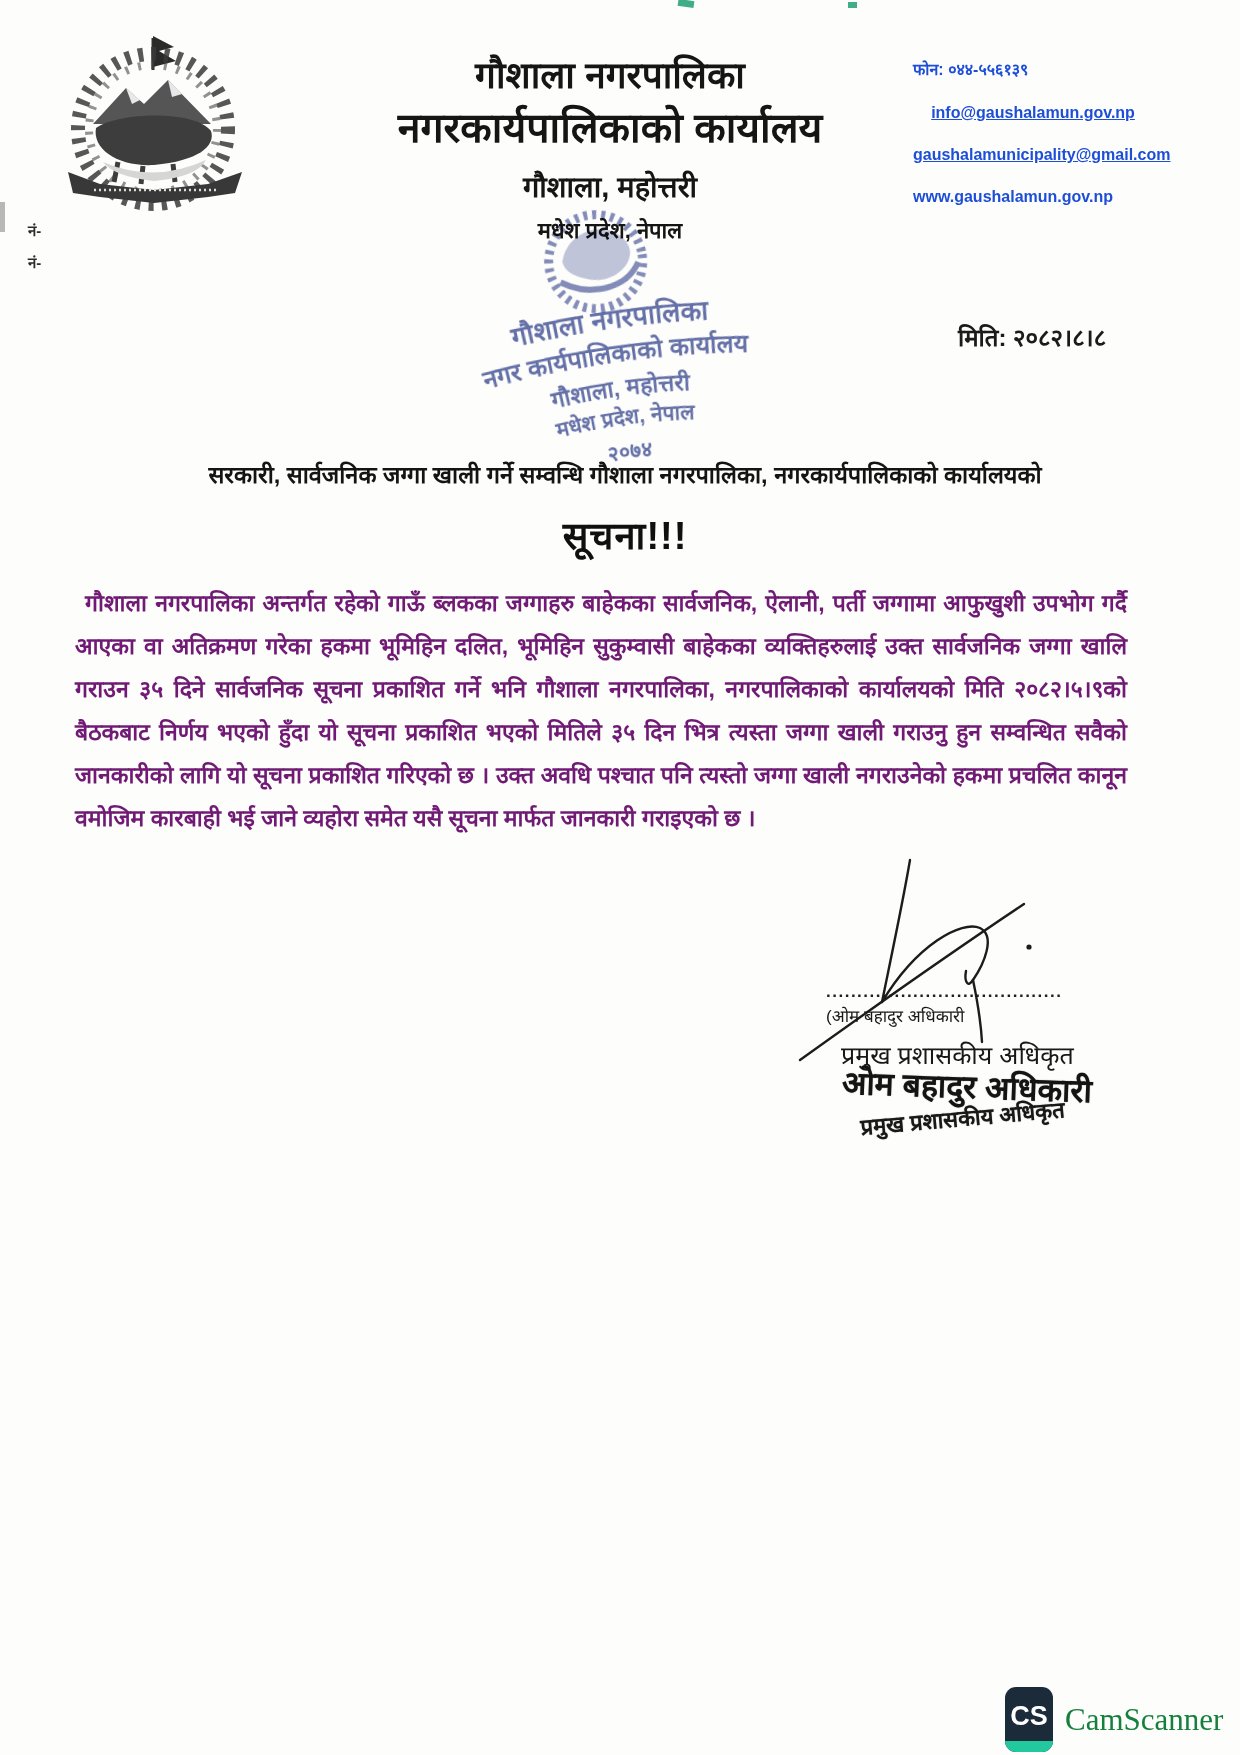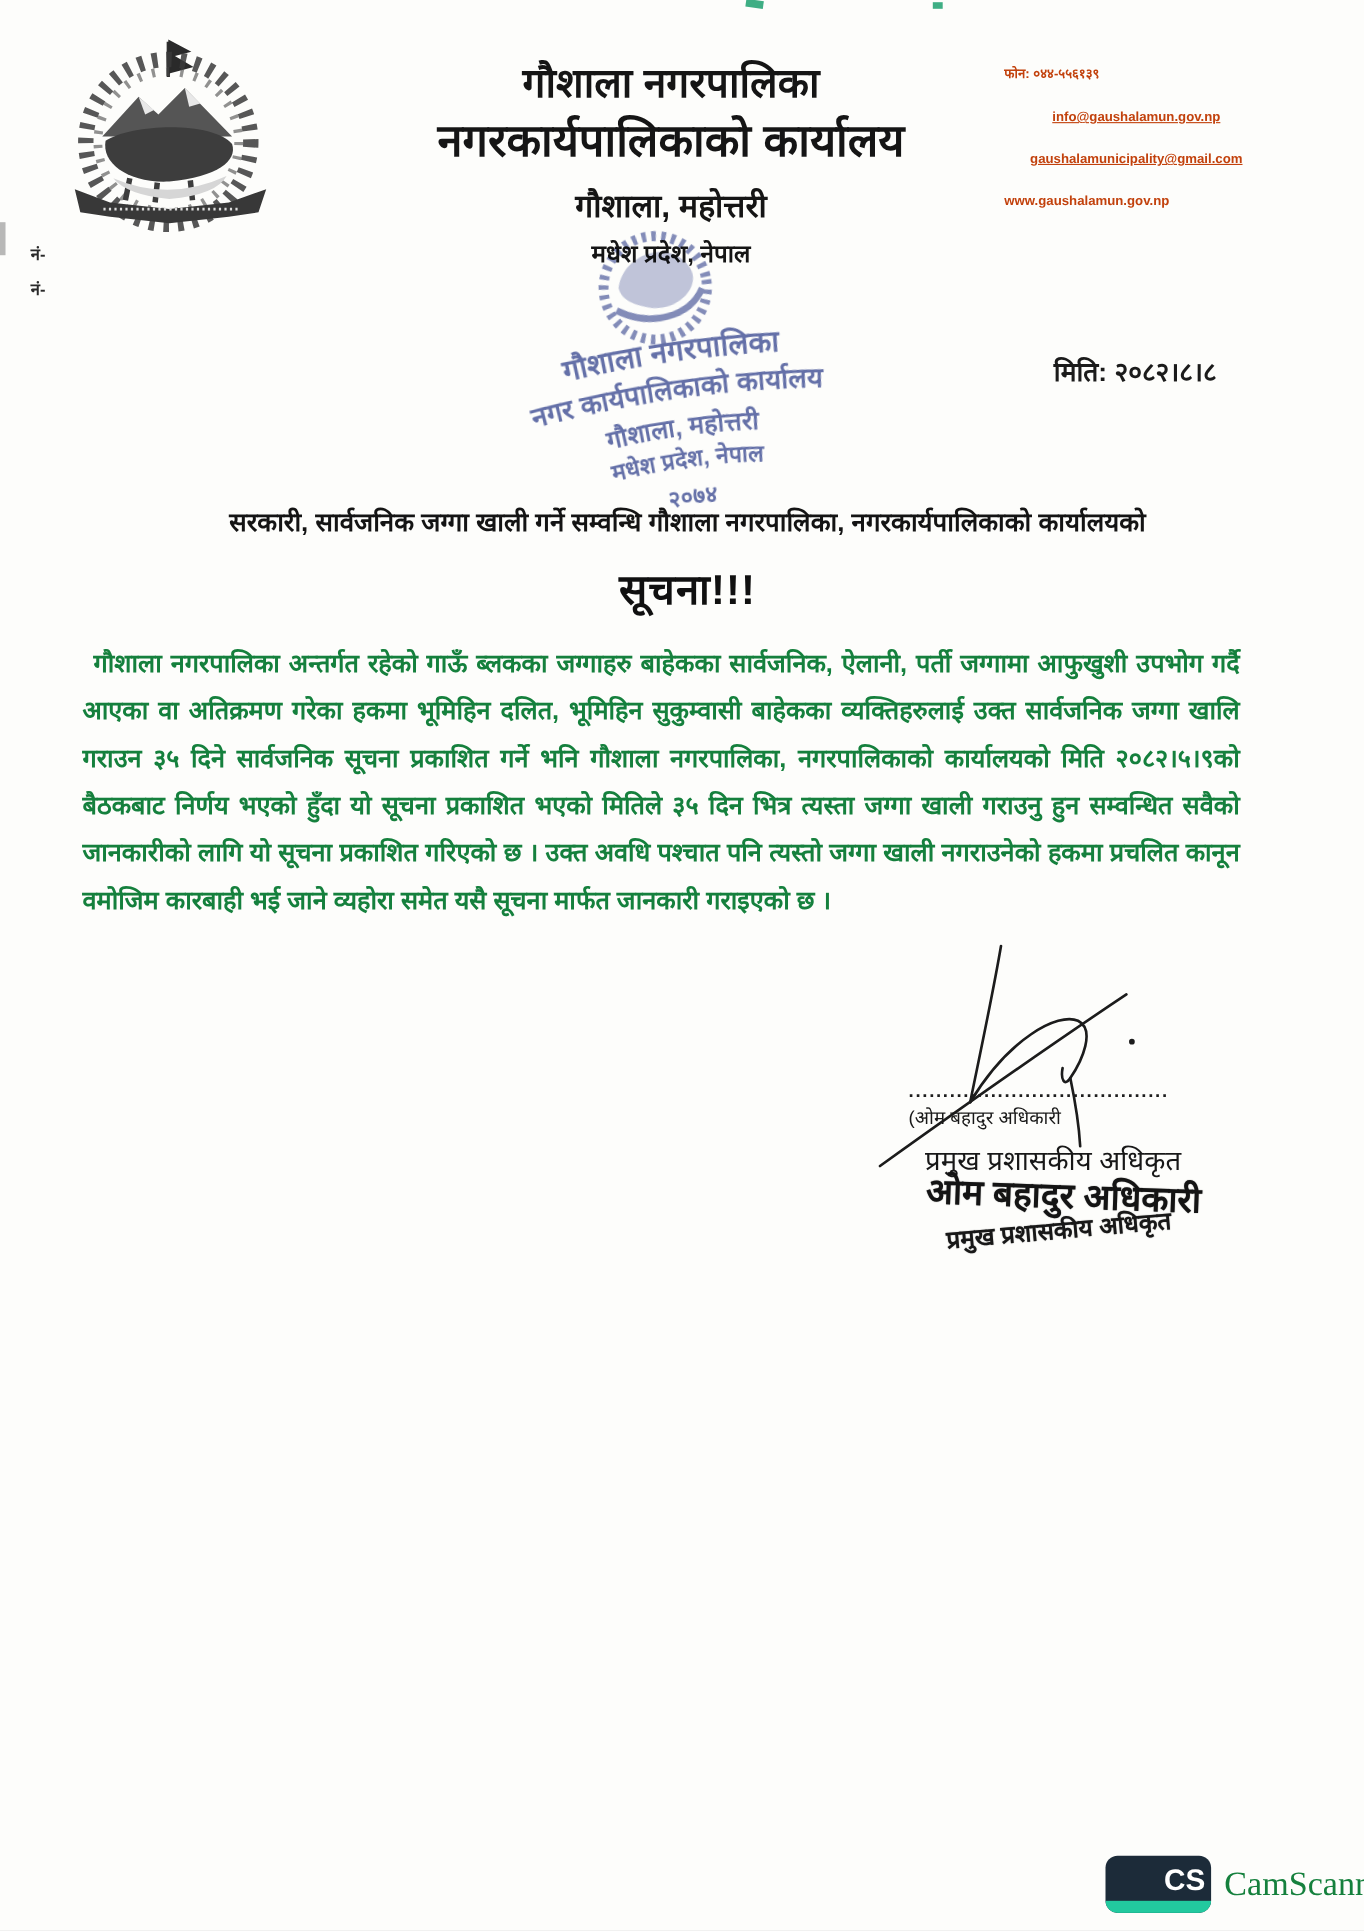--- a/index.html
+++ b/index.html
@@ -10,59 +10,59 @@
   }
   .abs { position:absolute; }
 
   
   .lh-line { left:320px; width:580px; text-align:center; font-weight:bold; color:#151515; }
   .lh-1 { top:48px;  font-size:37px; }
   .lh-2 { top:98px;  font-size:41px; }
   .lh-3 { top:166px; font-size:29px; }
   .lh-4 { top:214px; font-size:22px; }
 
-  .contact { left:913px; top:58px; width:240px; font-size:12px; font-weight:bold; color:#c2410c; }
+  .contact { left:913px; top:58px; width:240px; font-size:16px; font-weight:bold; color:#1d4ed8; }
   .contact .c-row { margin:0 0 24px 0; white-space:nowrap; }
   .contact .underlined { text-decoration:underline;text-align:center; }
 
   .margin-note { left:28px; font-size:15px; font-weight:bold; color:#2a2a2a; }
   .mn-1 { top:220px; } .mn-2 { top:252px; }
 
   .date-line { left:958px; top:320px; font-size:24px; font-weight:bold; white-space:nowrap; }
 
   
   .round-stamp { left:420px; top:205px; width:384px; height:268px;
     transform:rotate(-9deg); mix-blend-mode:multiply; opacity:.92; filter:blur(.3px); }
 
   
   .subject { left:80px; top:458px; width:1090px; text-align:center;
     font-size:23.5px; font-weight:bold; color:#141414; }
   .notice-title { left:80px; top:508px; width:1090px; text-align:center;
     font-size:38px; font-weight:bold; letter-spacing:1px; color:#101010; }
   .body-par { left:75px; top:582px; width:1052px;
     font-size:23px; line-height:43px; font-weight:600; text-align:justify;
-    color:#15803d; text-indent:10px; }
+    color:#701a75; text-indent:10px; }
 
   
   .sig-svg { left:782px; top:852px; width:260px; height:215px; }
   .dotted-line { left:826px; top:982px; font-size:17px; font-weight:bold;
     letter-spacing:1.5px; color:#1d1d1d; white-space:nowrap; }
   .sig-name { left:826px; top:1004px; font-size:17px; color:#181818; white-space:nowrap; }
   .sig-title { left:841px; top:1037px; font-size:25px; color:#181818; white-space:nowrap; }
   .stamp-name { left:842px; top:1064px; font-size:32px; font-weight:bold;
     transform:rotate(2deg); color:#141414; text-shadow:0 0 1px rgba(20,20,20,.55);
     white-space:nowrap; }
   .stamp-title { left:860px; top:1102px; font-size:22px; font-weight:bold;
     transform:rotate(-5deg); color:#181818; text-shadow:0 0 1px rgba(20,20,20,.5);
     white-space:nowrap; }
 
   
   .cam { left:1005px; top:1687px; display:flex; align-items:center; }
-  .cs-icon { width:48px; height:52px; border-radius:11px; position:relative;
-    display:flex; align-items:center; justify-content:center; overflow:hidden;padding-left:48px; }
+  .cs-icon { width:48px; height:65px; border-radius:11px; position:relative;
+    display:flex; align-items:center; justify-content:center; overflow:hidden; }
   .cs-icon .strip { position:absolute; left:0; right:0; bottom:0; height:11px; }
   .cs-icon .letters { font-size:27px; font-weight:bold; color:#ffffff;
     margin-top:-7px; letter-spacing:0px; }
   .cam-label { margin-left:12px; font-family:"Liberation Serif", serif;
     font-size:31px; color:#15803d; }
 
   
   .artifact { background:#3fae84; }
   .af-1 { left:678px; top:0; width:16px; height:7px; transform:rotate(8deg); }
   .af-2 { left:848px; top:2px; width:9px; height:6px; }

